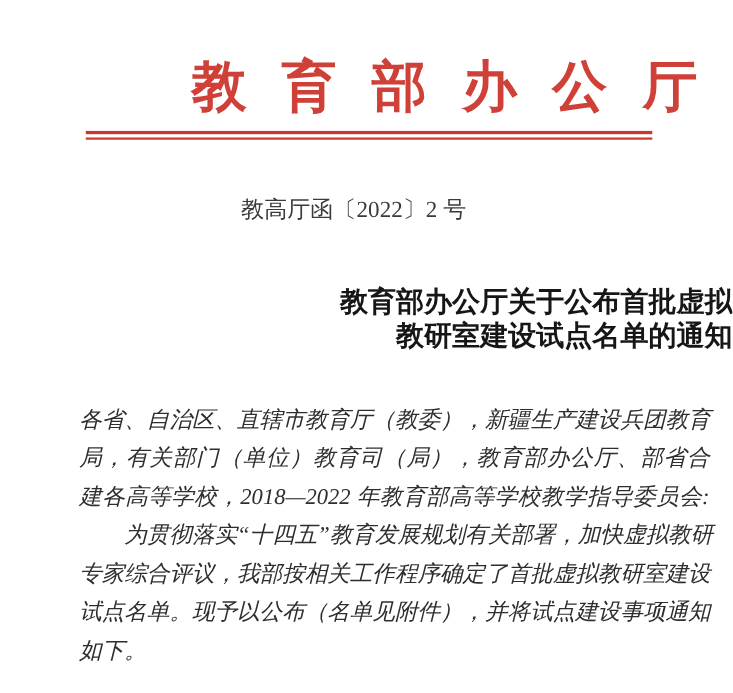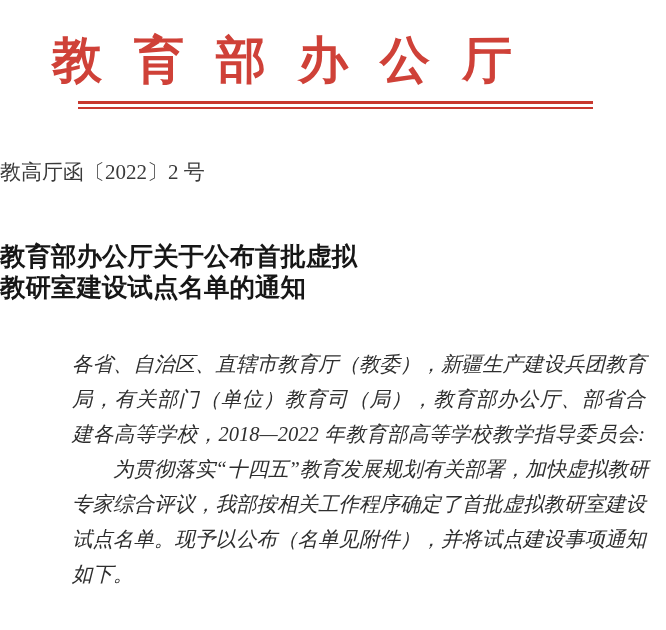--- a/index.html
+++ b/index.html
@@ -11,28 +11,28 @@
     position: relative;
     width: 666px;
     height: 630px;
     background: #ffffff;
     overflow: hidden;
     font-family: "Liberation Serif", "DejaVu Serif", serif;
     color: #2e2e2e;
   }
   
   .agency {
-    margin-top: 33px;
-    text-align: left;
+    margin-top: 51px;
+    text-align: right;
     font-size: 50px;
     line-height: 54px;
     font-weight: 600;
     color: #cf4138;
     letter-spacing: 32px;
-    padding-left: 52px; 
+    padding-left: 40px; 
     white-space: nowrap;
   }
   
   .redline {
     margin-top: 14px;
     margin-left: 78px;
     width: 515px;
   }
   .redline .thick {
     height: 3px;
@@ -43,29 +43,29 @@
     background: transparent;
   }
   .redline .thin {
     height: 2px;
     background: #c8382e;
   }
   
   .docnum {
     margin-top: 50px;
     padding-right: 23px;
-    text-align: left;
+    text-align: center;
     font-size: 21px;
     line-height: 27px;
     color: #3a3a3a;
   }
   
   .title {
     margin-top: 55px;
-    text-align: left;
+    text-align: right;
     font-size: 25.5px;
     line-height: 31px;
     font-weight: bold;
     color: #161616;
   }
   
   .body-text {
     margin-top: 44px;
     margin-left: 72px;
     width: 573px;

